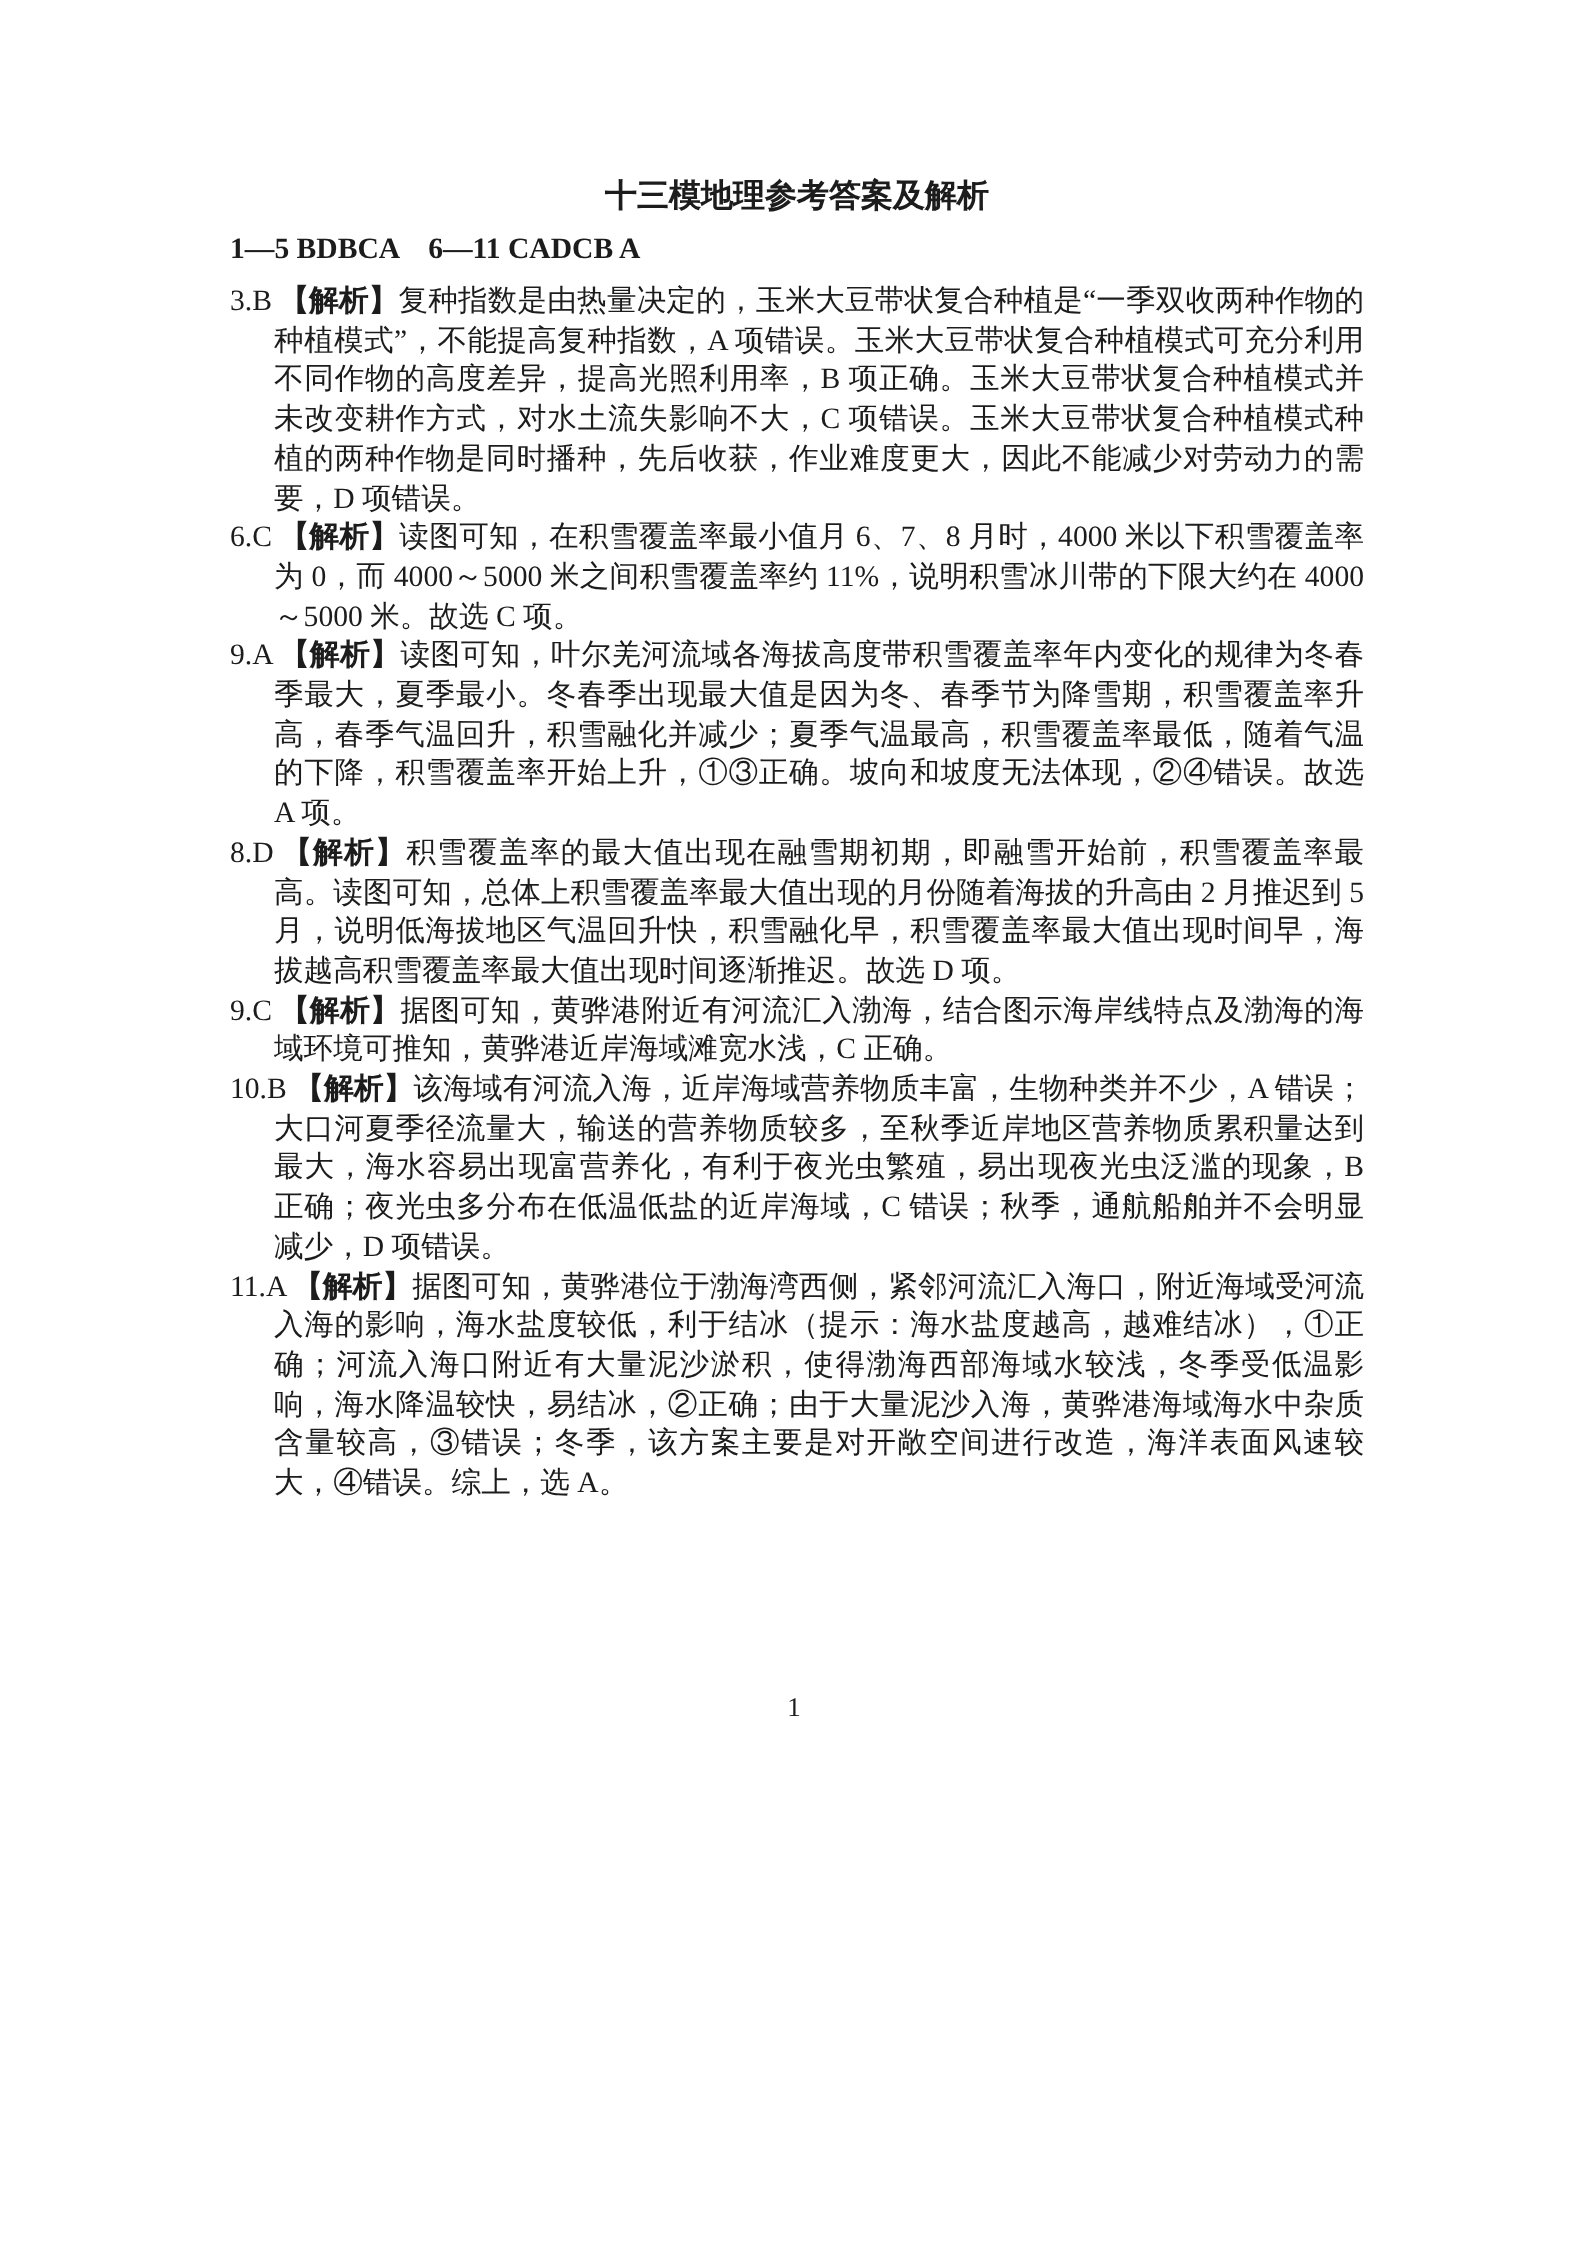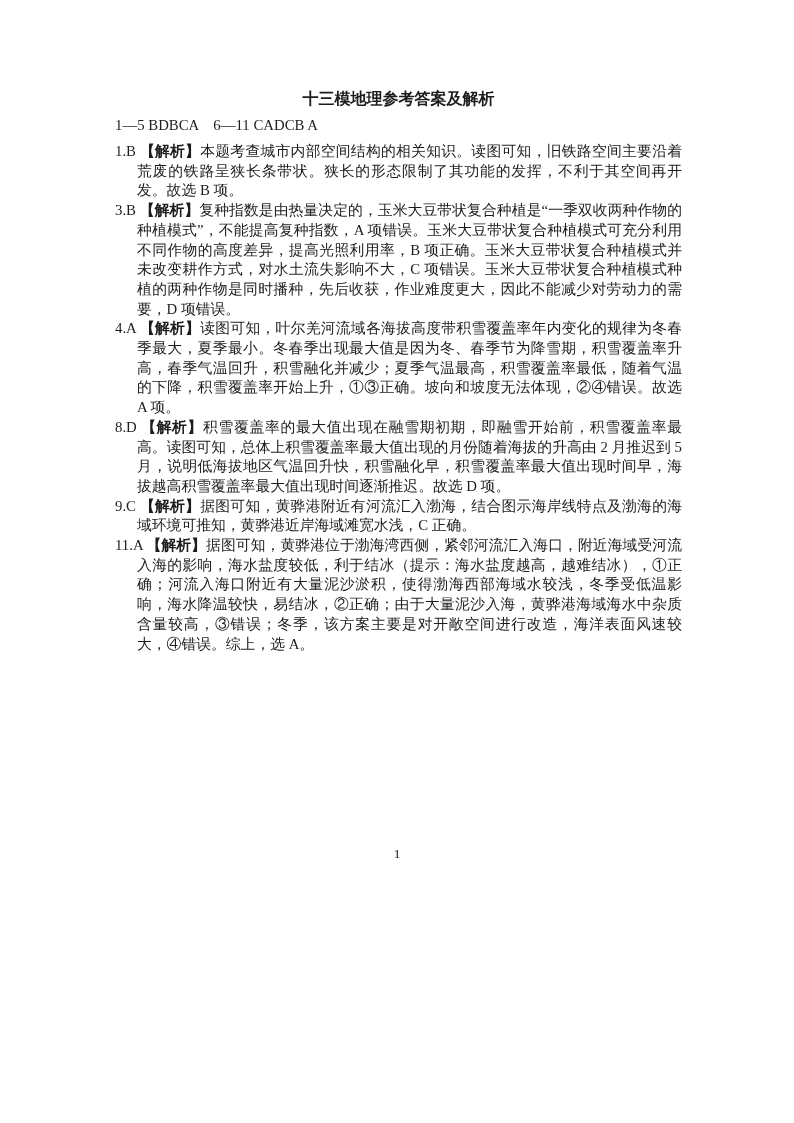--- a/index.html
+++ b/index.html
@@ -18,20 +18,21 @@
     text-align: center;
     font-weight: bold;
     font-size: 16px;
     line-height: 21px;
   }
   .answers {
     margin-top: 6px;
     font-size: 14.8px;
     line-height: 20px;
     white-space: pre-wrap;
+    font-weight: bold;
   }
   .items { margin-top: 7px; }
   .item {
     font-size: 14.8px;
     line-height: 19.7px;
     text-align: justify;
     padding-left: 22px;
     text-indent: -22px;
   }
   .item .label { font-weight: bold; }
@@ -46,22 +47,23 @@
   }
 </style>
 </head>
 <body>
 
 <div class="page">
   <div class="title">十三模地理参考答案及解析</div>
   <div class="answers">1—5 BDBCA    6—11 CADCB A</div>
 
   <div class="items">
-    <p class="item"><span>1.B </span><b class="label">【解析】</b><span>本题考查城市内部空间结构的相关知识。读图可知，旧铁路空间主要沿着荒废的铁路呈狭长条带状。狭长的形态限制了其功能的发挥，不利于其空间再开发。故选 B 项。</span></p>
     <p class="item"><span>3.B </span><b class="label">【解析】</b><span>复种指数是由热量决定的，玉米大豆带状复合种植是“一季双收两种作物的种植模式”，不能提高复种指数，A 项错误。玉米大豆带状复合种植模式可充分利用不同作物的高度差异，提高光照利用率，B 项正确。玉米大豆带状复合种植模式并未改变耕作方式，对水土流失影响不大，C 项错误。玉米大豆带状复合种植模式种植的两种作物是同时播种，先后收获，作业难度更大，因此不能减少对劳动力的需要，D 项错误。</span></p>
-    <p class="item"><span>4.A </span><b class="label">【解析】</b><span>读图可知，叶尔羌河流域各海拔高度带积雪覆盖率年内变化的规律为冬春季最大，夏季最小。冬春季出现最大值是因为冬、春季节为降雪期，积雪覆盖率升高，春季气温回升，积雪融化并减少；夏季气温最高，积雪覆盖率最低，随着气温的下降，积雪覆盖率开始上升，①③正确。坡向和坡度无法体现，②④错误。故选 A 项。</span></p>
+    <p class="item"><span>6.C </span><b class="label">【解析】</b><span>读图可知，在积雪覆盖率最小值月 6、7、8 月时，4000 米以下积雪覆盖率为 0，而 4000～5000 米之间积雪覆盖率约 11%，说明积雪冰川带的下限大约在 4000～5000 米。故选 C 项。</span></p>
+    <p class="item"><span>9.A </span><b class="label">【解析】</b><span>读图可知，叶尔羌河流域各海拔高度带积雪覆盖率年内变化的规律为冬春季最大，夏季最小。冬春季出现最大值是因为冬、春季节为降雪期，积雪覆盖率升高，春季气温回升，积雪融化并减少；夏季气温最高，积雪覆盖率最低，随着气温的下降，积雪覆盖率开始上升，①③正确。坡向和坡度无法体现，②④错误。故选 A 项。</span></p>
     <p class="item"><span>8.D </span><b class="label">【解析】</b><span>积雪覆盖率的最大值出现在融雪期初期，即融雪开始前，积雪覆盖率最高。读图可知，总体上积雪覆盖率最大值出现的月份随着海拔的升高由 2 月推迟到 5 月，说明低海拔地区气温回升快，积雪融化早，积雪覆盖率最大值出现时间早，海拔越高积雪覆盖率最大值出现时间逐渐推迟。故选 D 项。</span></p>
     <p class="item"><span>9.C </span><b class="label">【解析】</b><span>据图可知，黄骅港附近有河流汇入渤海，结合图示海岸线特点及渤海的海域环境可推知，黄骅港近岸海域滩宽水浅，C 正确。</span></p>
+    <p class="item"><span>10.B </span><b class="label">【解析】</b><span>该海域有河流入海，近岸海域营养物质丰富，生物种类并不少，A 错误；大口河夏季径流量大，输送的营养物质较多，至秋季近岸地区营养物质累积量达到最大，海水容易出现富营养化，有利于夜光虫繁殖，易出现夜光虫泛滥的现象，B 正确；夜光虫多分布在低温低盐的近岸海域，C 错误；秋季，通航船舶并不会明显减少，D 项错误。</span></p>
     <p class="item"><span>11.A </span><b class="label">【解析】</b><span>据图可知，黄骅港位于渤海湾西侧，紧邻河流汇入海口，附近海域受河流入海的影响，海水盐度较低，利于结冰（提示：海水盐度越高，越难结冰），①正确；河流入海口附近有大量泥沙淤积，使得渤海西部海域水较浅，冬季受低温影响，海水降温较快，易结冰，②正确；由于大量泥沙入海，黄骅港海域海水中杂质含量较高，③错误；冬季，该方案主要是对开敞空间进行改造，海洋表面风速较大，④错误。综上，选 A。</span></p>
   </div>
 
   <div class="page-number">1</div>
 </div>
 
 </body></html>

